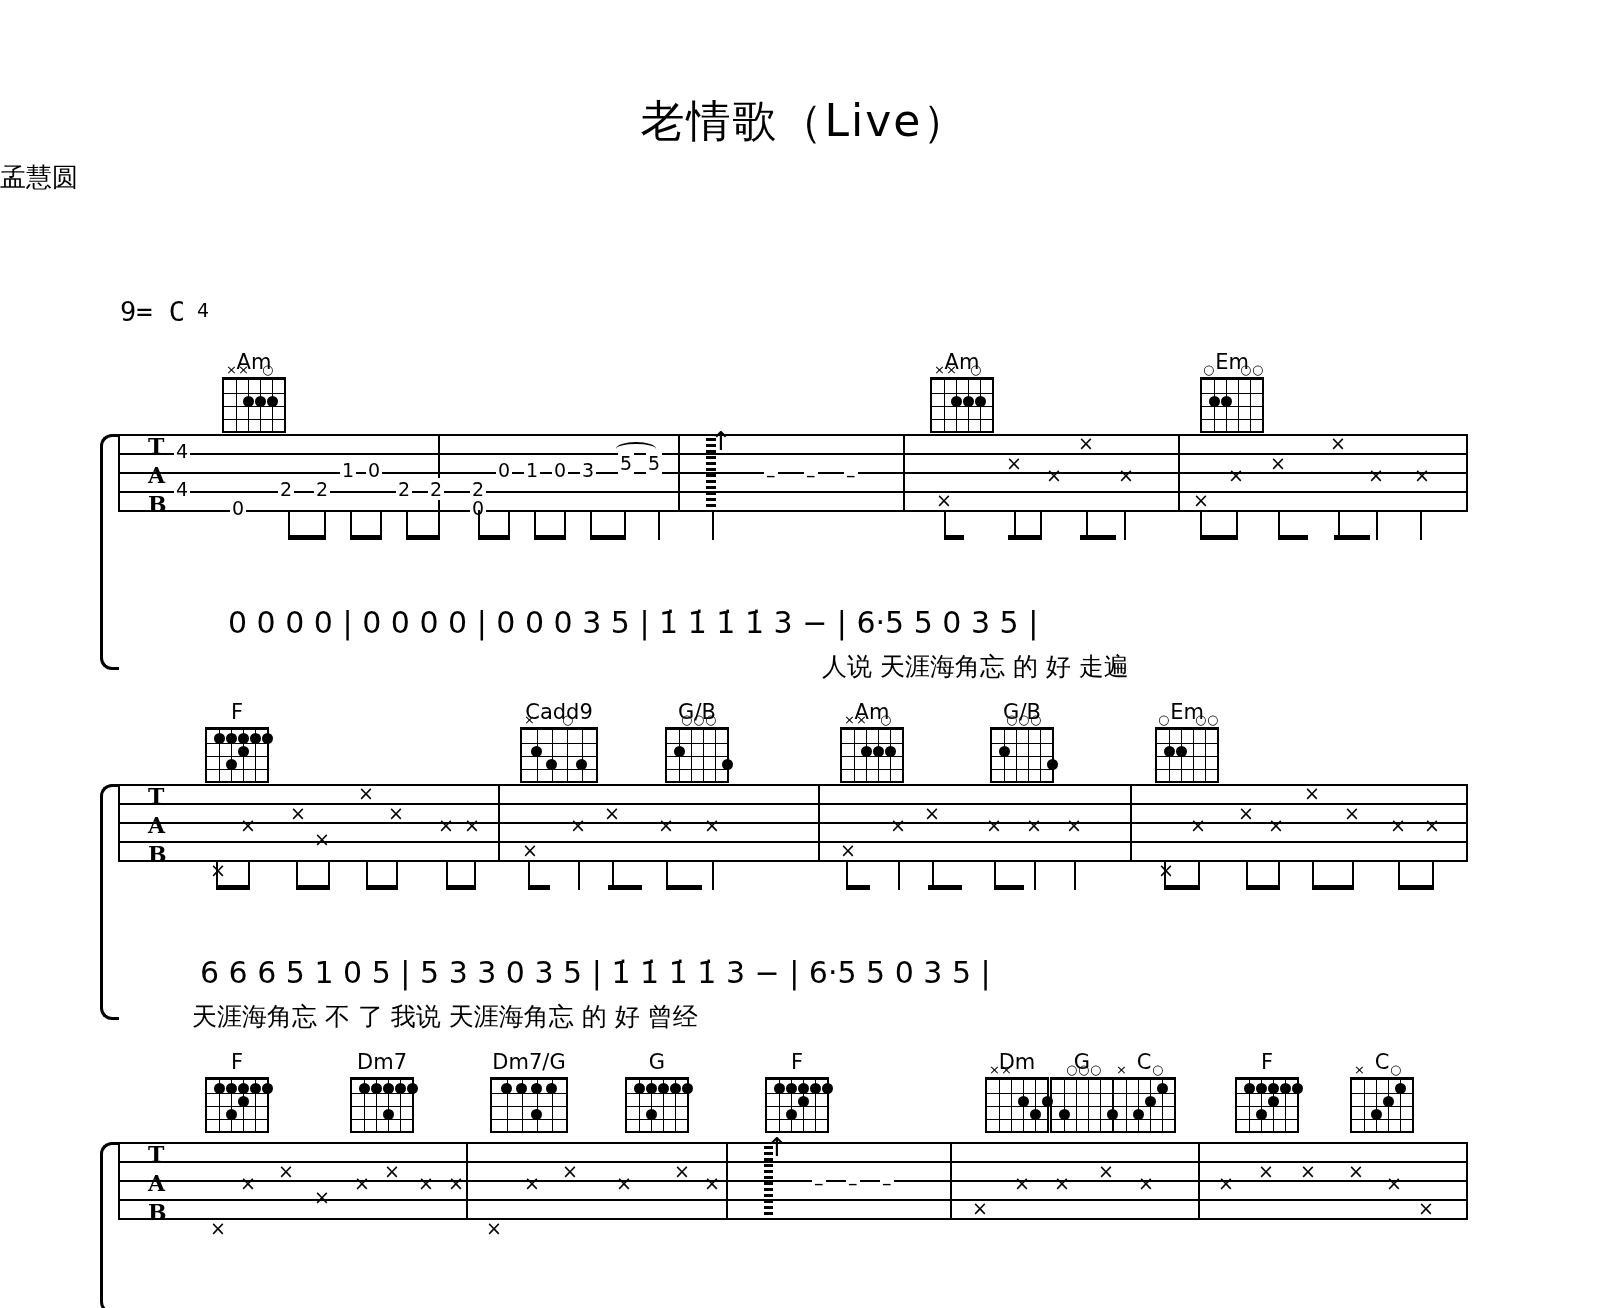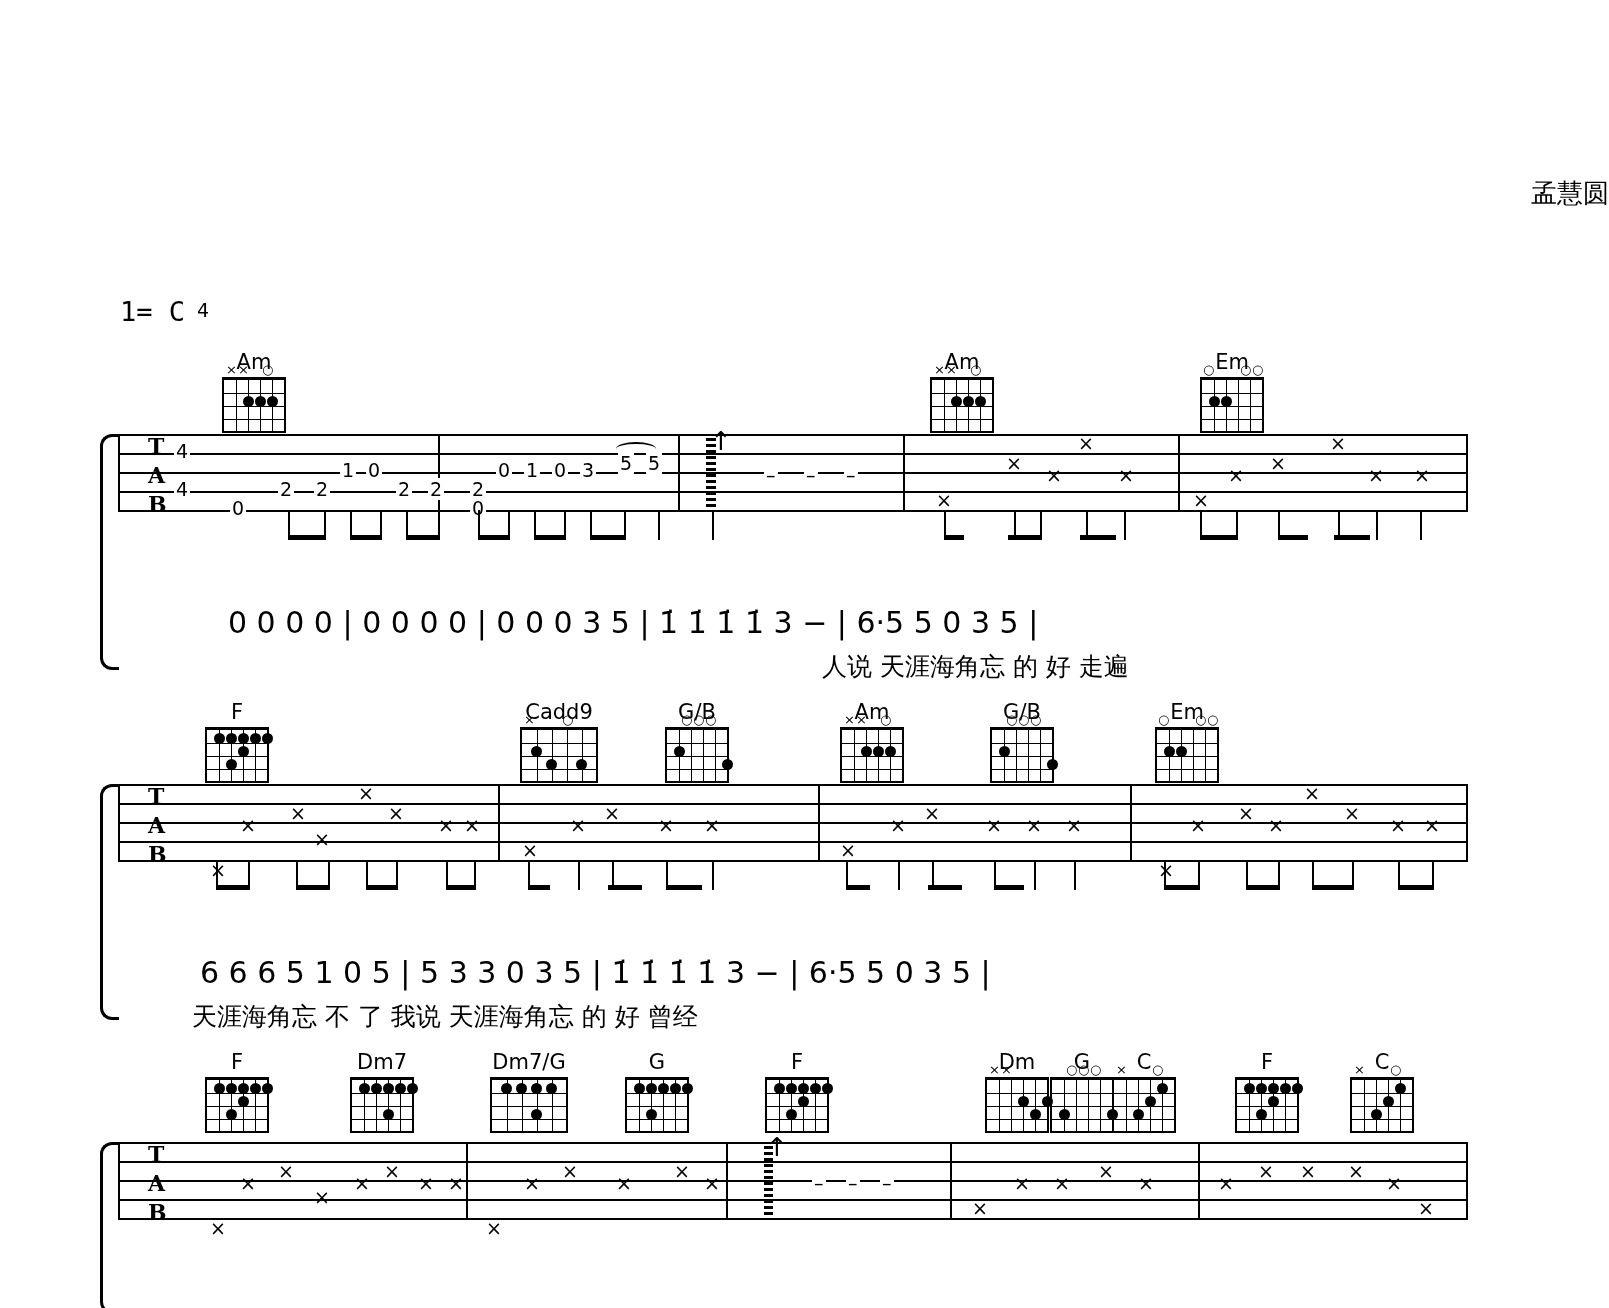--- a/index.html
+++ b/index.html
@@ -13,22 +13,22 @@
   }
   .page{position:relative;width:1609px;height:1308px;}
 
   
   .title{
     position:absolute;top:92px;left:0;width:1609px;
     text-align:center;font-size:44px;letter-spacing:2px;
     font-family:"DejaVu Sans", sans-serif;
   }
   .artist{
-    position:absolute;top:176px;left:0;width:1609px;
-    text-align:right;font-size:26px;
+    position:absolute;top:160px;left:0;width:1609px;
+    text-align:left;font-size:26px;
     font-family:"DejaVu Sans", sans-serif;
   }
   .credits{
     position:absolute;top:208px;right:160px;
     text-align:right;font-size:24px;line-height:36px;
     font-family:"DejaVu Sans", sans-serif;
   }
   .keysig{
     position:absolute;top:296px;left:120px;
     font-size:27px;font-family:"DejaVu Sans Mono", monospace;
@@ -81,23 +81,24 @@
   
   .melody{position:absolute;font-size:30px;font-family:"DejaVu Sans",sans-serif;letter-spacing:0;}
   .lyric{position:absolute;font-size:25px;font-family:"DejaVu Sans",sans-serif;}
   .tie{position:absolute;border-top:2px solid #000;border-radius:50%;height:12px;}
 </style>
 </head>
 <body>
 
 <div class="page">
 
+  <div class="title">老情歌（Live）</div>
   <div class="artist">孟慧圆</div>
   <div class="keysig">
-    <span>1= C</span>
+    <span>9= C</span>
     <span class="timesig">
       <span class="num">4</span>
       <span class="den">4</span>
     </span>
   </div>
 
   <div class="system sys1">
 
     <div class="chord" style="left:222px;top:0px;">
       <div class="cname">Am</div>

